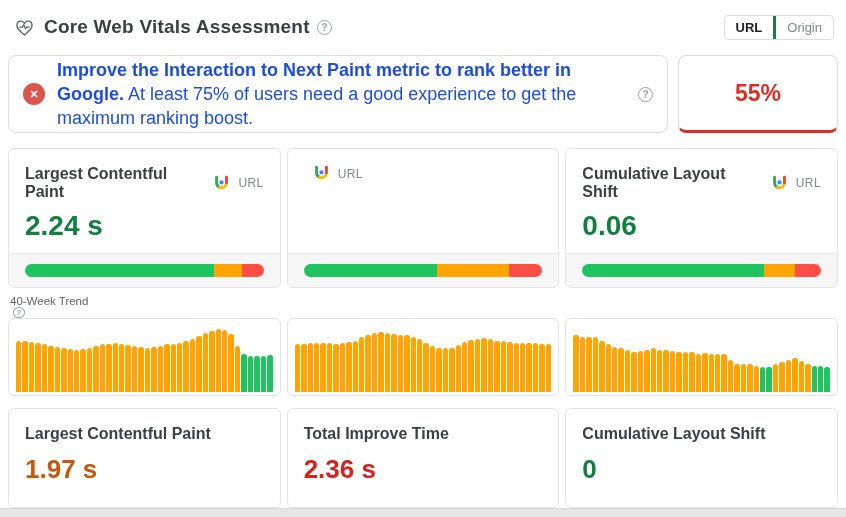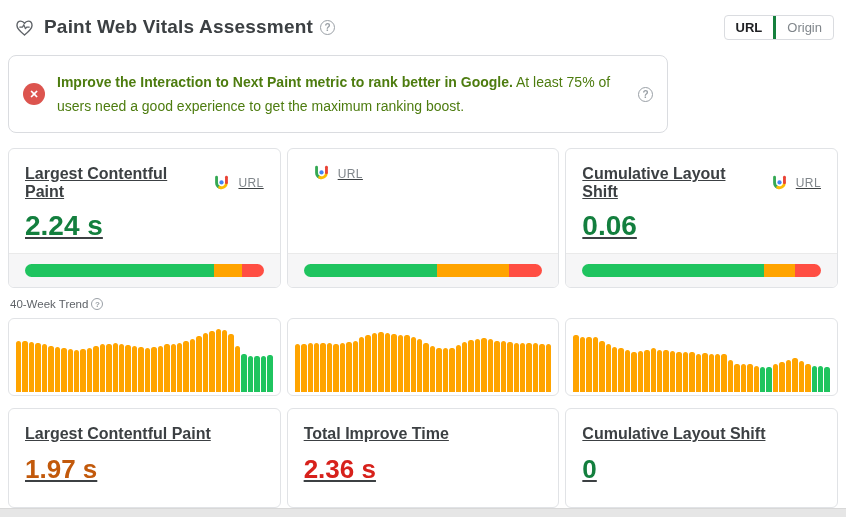--- a/index.html
+++ b/index.html
@@ -22,48 +22,48 @@
   .toggle .opt.active { color:#202124; font-weight:700; }
   .toggle .opt + .opt { border-left:3px solid #15803d; }
 
   
   .alert-row { display:grid; grid-template-columns:1fr 160px; gap:10px; margin-top:13px; }
   .alert { border:1px solid #dadce0; border-radius:8px; background:#fff;
            display:flex; align-items:center; padding:10px 14px; height:78px; }
   .x-circle { flex:0 0 auto; width:22px; height:22px; border-radius:50%; background:#dc544e;
               color:#fff; display:flex; align-items:center; justify-content:center;
               font-size:11px; font-weight:700; margin-right:12px; }
-  .alert-text { font-size:14px; line-height:24px; color:#4d7c0f; max-width:560px; }
+  .alert-text { font-size:18px; line-height:24px; color:#1d4ed8; max-width:560px; }
   .alert-text b { font-weight:700; }
   .alert .help { margin-left:auto; }
   .score-card { border:1px solid #dadce0; border-bottom:3px solid #d93025; border-radius:8px;
                 background:#fff; height:78px; display:flex; align-items:center; justify-content:center; }
   .score-value { color:#d93025; font-size:23px; font-weight:700; }
 
   
-  .grid3 { display:grid; grid-template-columns:repeat(3,1fr); gap:6px;text-decoration:underline; }
+  .grid3 { display:grid; grid-template-columns:repeat(3,1fr); gap:6px; }
   .row-metrics { margin-top:15px; }
 
   
   .card { background:#fff; border:1px solid #e1e3e6; border-radius:6px; overflow:hidden; }
   .metric-card { height:140px; display:flex; flex-direction:column; }
   .metric-top { padding:16px 16px 0 16px; flex:1; }
   .metric-title-row { display:flex; align-items:center; }
   .metric-title { font-size:16px; font-weight:600; color:#3c4043; }
   .crux-icon { display:inline-flex; margin-left:9px; }
   .scope-label { font-size:12px; font-weight:500; color:#80868b; letter-spacing:.4px; margin-left:8px; }
   .metric-value { font-size:28px; font-weight:700; margin-top:9px; }
   .metric-footer { background:#f6f6f7; border-top:1px solid #eaeaea; height:34px;
                    display:flex; align-items:center; padding:0 16px; }
   .dist-bar { display:flex; width:100%; height:13px; border-radius:7px; overflow:hidden; }
   .seg { height:100%; }
 
   
-  .trend-label-row { display:flex; align-items:flex-end; margin:7px 0 8px 2px; height:15px;
-                     font-size:11.5px; color:#5f6368; }
+  .trend-label-row { display:flex; align-items:flex-start; margin:7px 0 8px 2px; height:15px;
+                     font-size:11.5px; color:#5f6368;flex-direction:column; }
   .spark-card { height:78px; padding:7px 7px 3px 7px; }
   .spark-chart { display:flex; align-items:flex-end; gap:1px; width:100%; height:100%; }
   .spark-chart .bar { flex:1 1 0; border-radius:2.5px 2.5px 0 0; }
 
   
   .row-summary { margin-top:12px; }
   .summary-card { height:100px; padding:16px; }
   .summary-title { font-size:16px; font-weight:600; color:#3c4043; }
   .summary-value { font-size:26px; font-weight:700; margin-top:11px; }
 
@@ -76,37 +76,40 @@
 <div class="page">
   <div class="content">
 
     <div class="header">
       <span class="heart-icon">
         <svg width="21" height="21" viewBox="0 0 24 24">
           <path d="M12 20.6c-4.3-3.4-8.6-6.7-8.6-10.8C3.4 6.6 5.3 4.7 7.7 4.7c1.7 0 3.3 1 4.3 2.5 1-1.5 2.6-2.5 4.3-2.5 2.4 0 4.3 1.9 4.3 5.1 0 4.1-4.3 7.4-8.6 10.8z" fill="none" stroke="#5f6368" stroke-width="1.6"></path>
           <path d="M6.6 11.5h3.2l1.4-2.7 1.9 4.6 1.4-1.9h2.9" fill="none" stroke="#5f6368" stroke-width="1.4" stroke-linejoin="round" stroke-linecap="round"></path>
         </svg>
       </span>
-      <span class="page-title">Paint Web Vitals Assessment</span>
+      <span class="page-title">Core Web Vitals Assessment</span>
       <span class="help">?</span>
       <span class="spacer"></span>
       <div class="toggle">
         <span class="opt active">URL</span>
         <span class="opt">Origin</span>
       </div>
     </div>
 
     <div class="alert-row">
       <div class="alert">
         <span class="x-circle">✕</span>
         <span class="alert-text">
           <b>Improve the Interaction to Next Paint metric to rank better in Google.</b>
           <span>At least 75% of users need a good experience to get the maximum ranking boost.</span>
         </span>
         <span class="help">?</span>
+      </div>
+      <div class="score-card">
+        <span class="score-value">55%</span>
       </div>
     </div>
 
     <div class="grid3 row-metrics">
 
       <div class="card metric-card">
         <div class="metric-top">
           <div class="metric-title-row">
             <span class="metric-title">Largest Contentful Paint</span>
             <span class="crux-icon">

